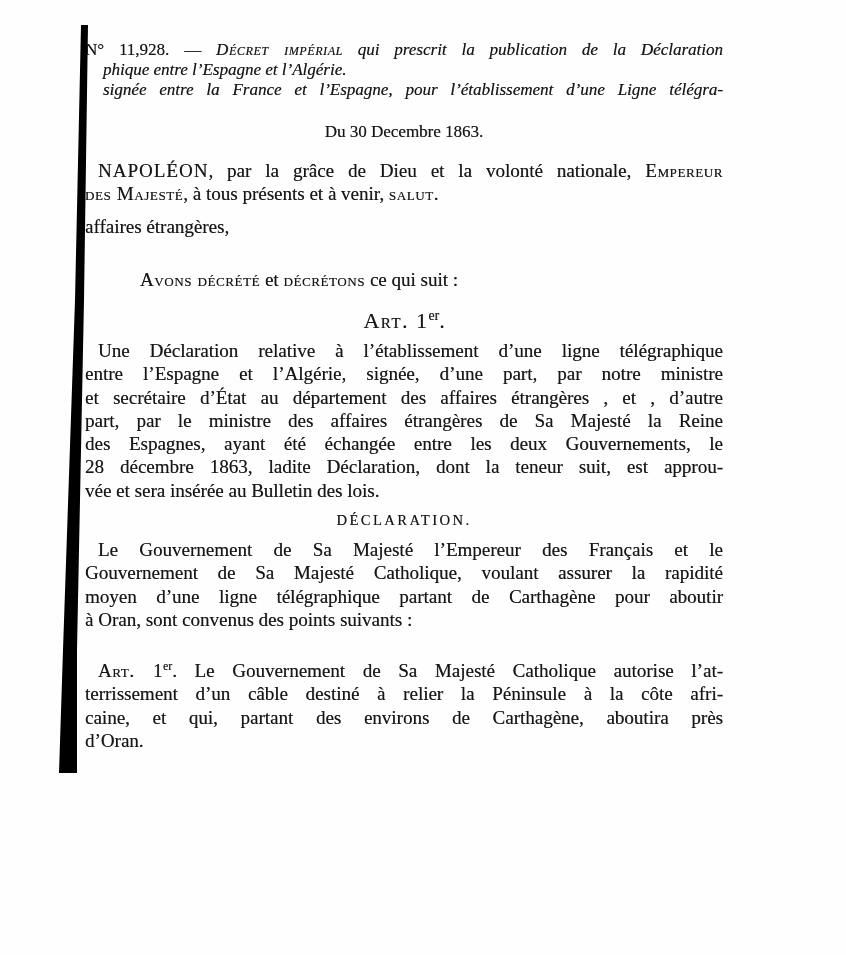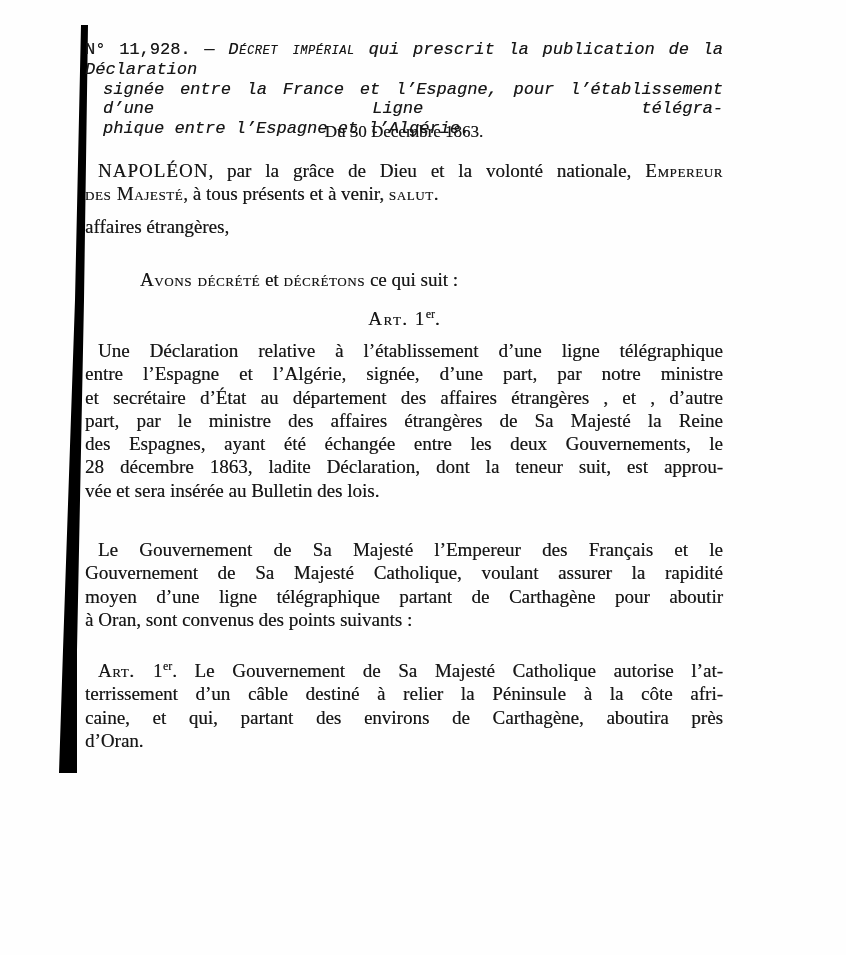--- a/index.html
+++ b/index.html
@@ -42,41 +42,40 @@
   sup.ord {
     font-size: 0.62em;
     vertical-align: super;
     line-height: 0;
   }
   .headnote {
     top: 40px;
     font-size: 17px;
     line-height: 19.8px;
     font-style: italic;
-    font-family: Liberation Mono, monospace;
   }
   .headnote .num { font-style: normal; }
   .centered {
     text-align: center;
     text-align-last: center;
   }
   .dateline {
     top: 122px;
     font-size: 17px;
   }
   .body-text {
     font-size: 19px;
     line-height: 23.3px;
   }
   .preamble  { top: 159px; }
   .report    { top: 215px; }
   .enacting  { top: 268px; padding-left: 42px; }
   .art1-heading {
     top: 308px;
-    font-size: 19px;
+    font-size: 22px;
     font-weight: normal;
   }
   .art1-heading .sc { letter-spacing: 1.5px; }
   .art1-body { top: 339px; }
   .decl-heading {
     top: 512px;
     font-size: 14.5px;
     font-weight: normal;
     letter-spacing: 2.5px;
   }
@@ -87,22 +86,22 @@
 <body>
 
 <div class="page">
 
   <svg class="bar-svg" width="846" height="955" viewBox="0 0 846 955" aria-hidden="true">
     <polygon points="81,25 88,25 84,300 77,650 77,773 59,773 63,650 75,300" fill="#000000"></polygon>
   </svg>
 
   <p class="block headnote">
     <span class="ln"><span class="num">N° 11,928. — </span><span class="sc">Décret impérial</span><span> qui prescrit la publication de la Déclaration</span></span>
+    <span class="ln hang last">phique entre l’Espagne et l’Algérie.</span>
     <span class="ln hang">signée entre la France et l’Espagne, pour l’établissement d’une Ligne télégra-</span>
-    <span class="ln hang last">phique entre l’Espagne et l’Algérie.</span>
   </p>
 
   <div class="block centered dateline">Du 30 Decembre 1863.</div>
 
   <p class="block body-text preamble">
     <span class="ln ind"><span class="caps">NAPOLÉON</span><span>, par la grâce de Dieu et la volonté nationale, </span><span class="sc">Empereur</span></span>
     <span class="ln last"><span class="sc">des Majesté</span><span>, à tous présents et à venir, </span><span class="sc">salut</span><span>.</span></span>
   </p>
 
   <p class="block body-text report">
@@ -118,20 +117,21 @@
   <p class="block body-text art1-body">
     <span class="ln ind">Une Déclaration relative à l’établissement d’une ligne télégraphique</span>
     <span class="ln">entre l’Espagne et l’Algérie, signée, d’une part, par notre ministre</span>
     <span class="ln">et secrétaire d’État au département des affaires étrangères , et , d’autre</span>
     <span class="ln">part, par le ministre des affaires étrangères de Sa Majesté la Reine</span>
     <span class="ln">des Espagnes, ayant été échangée entre les deux Gouvernements, le</span>
     <span class="ln">28 décembre 1863, ladite Déclaration, dont la teneur suit, est approu-</span>
     <span class="ln last">vée et sera insérée au Bulletin des lois.</span>
   </p>
 
+  <h3 class="block centered decl-heading">DÉCLARATION.</h3>
 
   <p class="block body-text decl-body">
     <span class="ln ind">Le Gouvernement de Sa Majesté l’Empereur des Français et le</span>
     <span class="ln">Gouvernement de Sa Majesté Catholique, voulant assurer la rapidité</span>
     <span class="ln">moyen d’une ligne télégraphique partant de Carthagène pour aboutir</span>
     <span class="ln last">à Oran, sont convenus des points suivants :</span>
   </p>
 
   <p class="block body-text decl-art1">
     <span class="ln ind"><span class="sc">Art. 1</span><sup class="ord">er</sup><span>. Le Gouvernement de Sa Majesté Catholique autorise l’at-</span></span>

